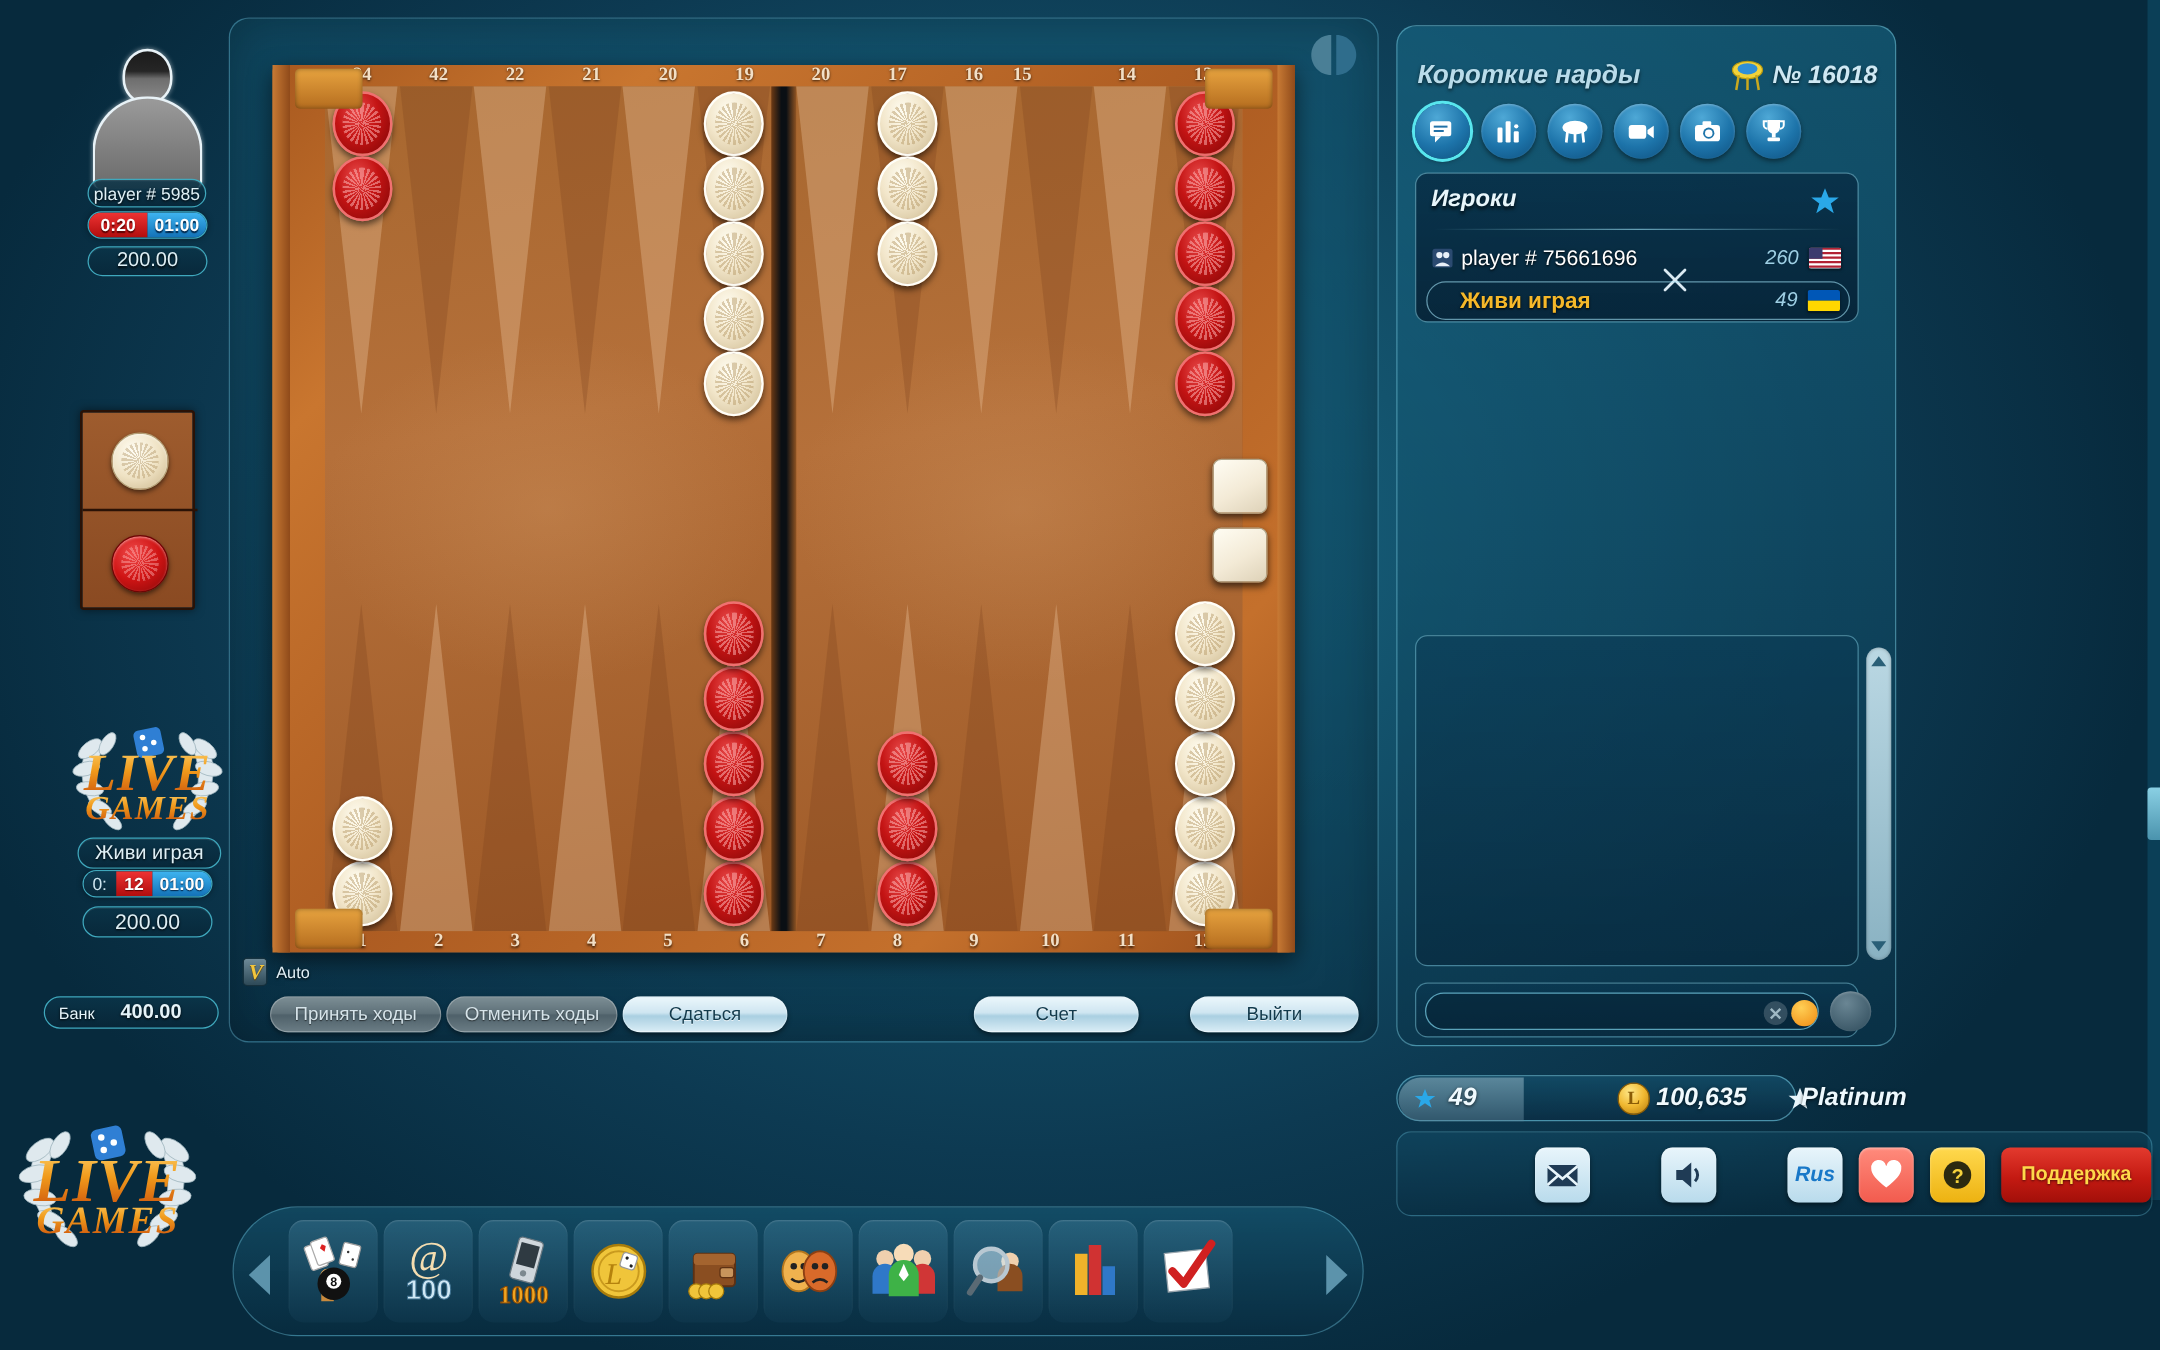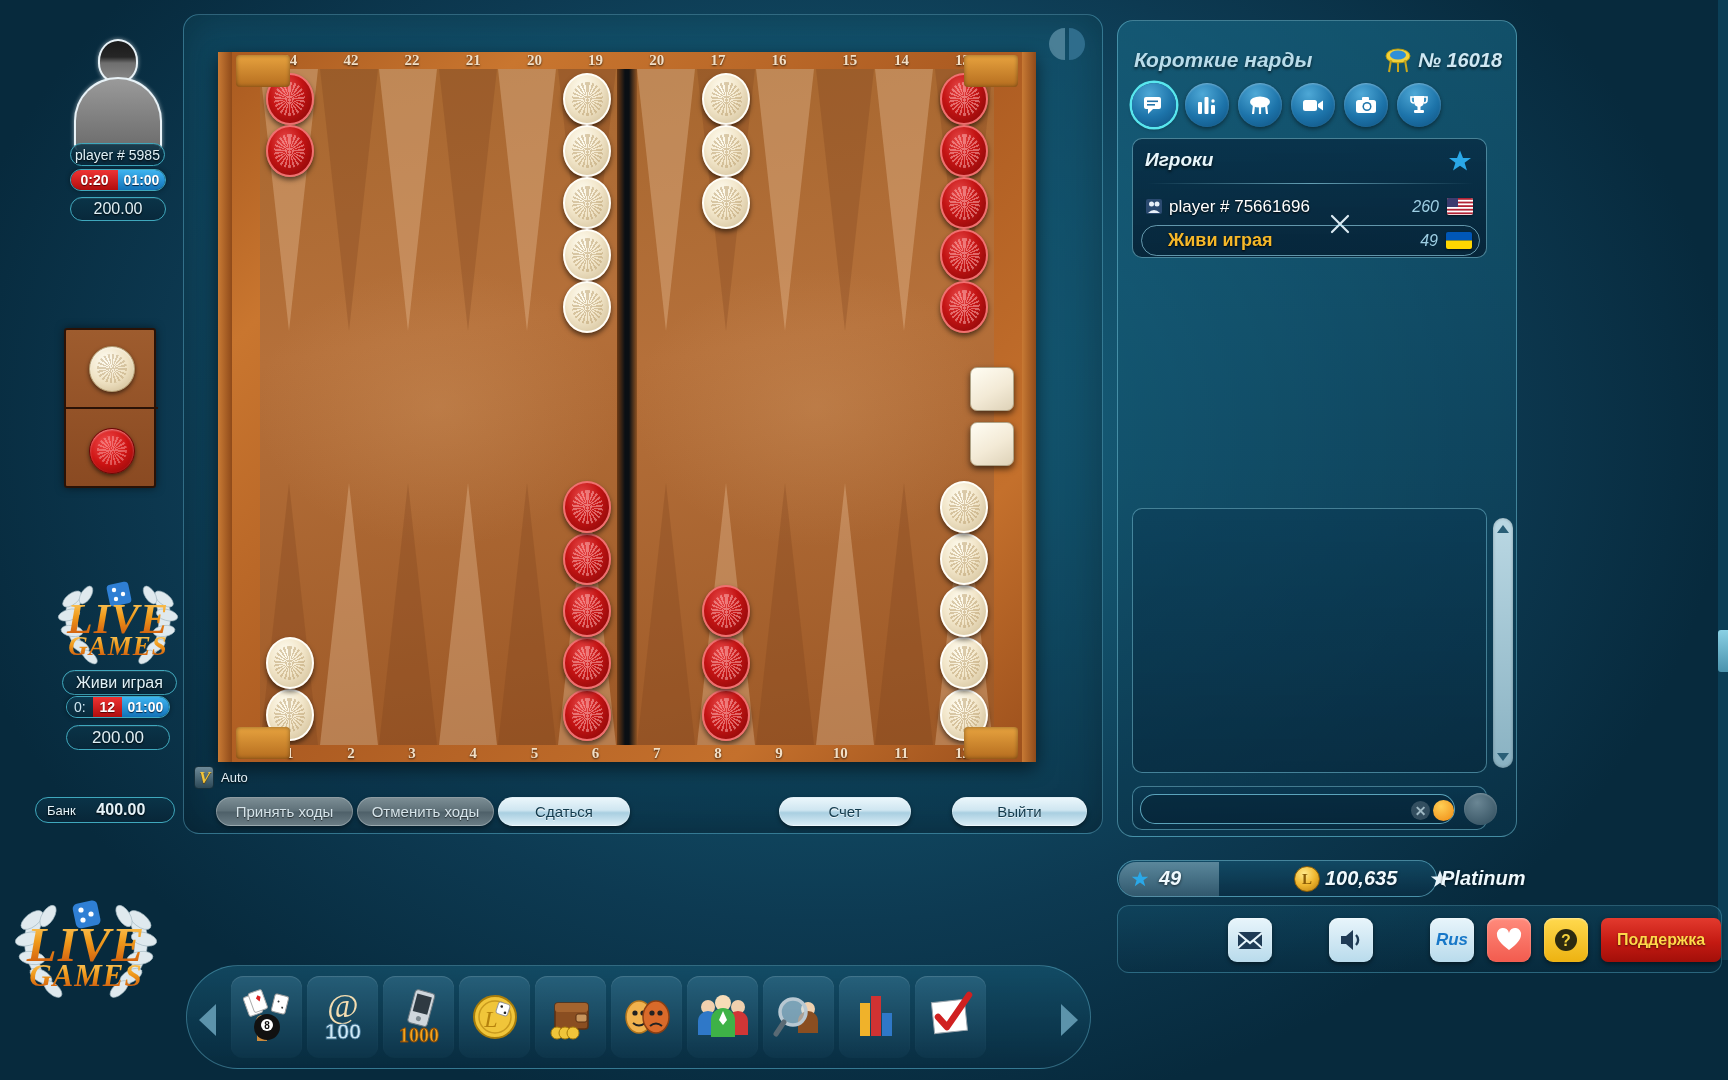--- a/index.html
+++ b/index.html
@@ -526,21 +526,21 @@
   <div class="num-strip" id="nums-top">
       <span style="left: 0px;">24</span>
       <span style="left: 61.1667px;">42</span>
       <span style="left: 122.333px;">22</span>
       <span style="left: 183.5px;">21</span>
       <span style="left: 244.667px;">20</span>
       <span style="left: 305.833px;">19</span>
       <span style="left: 367px;">20</span>
       <span style="left: 428.167px;">17</span>
       <span style="left: 489.333px;">16</span>
-      <span style="left: 560px;">15</span>
+      <span style="left: 528px;">15</span>
       <span style="left: 611.667px;">14</span>
       <span style="left: 672.833px;">13</span>
     </div>
   <div class="num-strip" id="nums-bot">
       <span style="left: 0px;">1</span>
       <span style="left: 61.1667px;">2</span>
       <span style="left: 122.333px;">3</span>
       <span style="left: 183.5px;">4</span>
       <span style="left: 244.667px;">5</span>
       <span style="left: 305.833px;">6</span>

